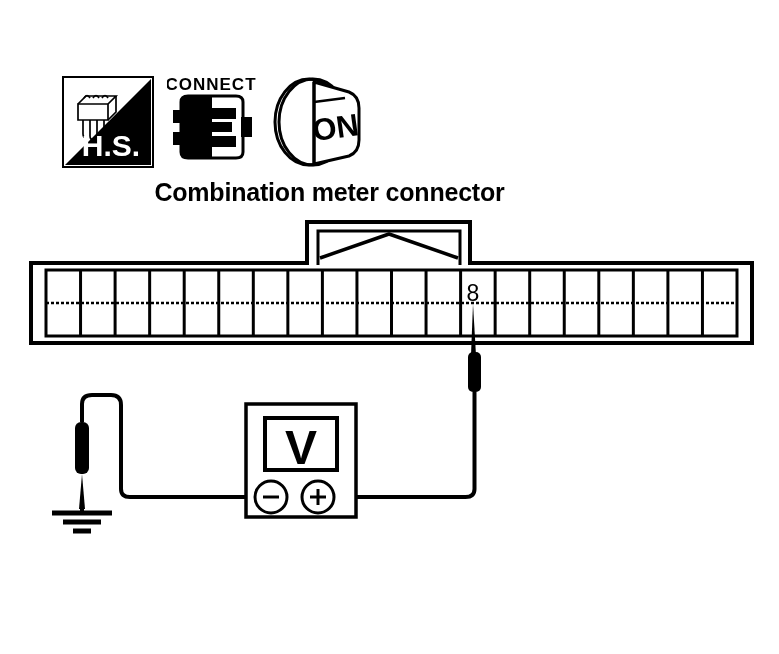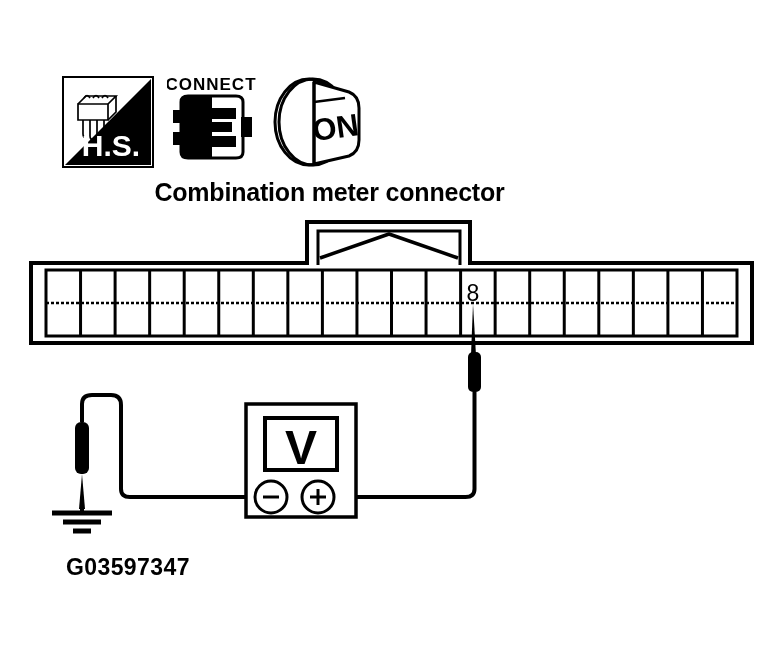--- a/index.html
+++ b/index.html
@@ -183,15 +183,14 @@
         <line x1="263" y1="497" x2="279" y2="497" stroke="#000000" stroke-width="3"></line>
       </g>
       <g>
         <circle cx="318" cy="497" r="16" fill="#ffffff" stroke="#000000" stroke-width="3"></circle>
         <line x1="310" y1="497" x2="326" y2="497" stroke="#000000" stroke-width="3"></line>
         <line x1="318" y1="489" x2="318" y2="505" stroke="#000000" stroke-width="3"></line>
       </g>
     </g>
   </svg>
 
-  <div id="figure-id" class="abs">G03597347</div>
 
 </div>
 
 </body></html>

